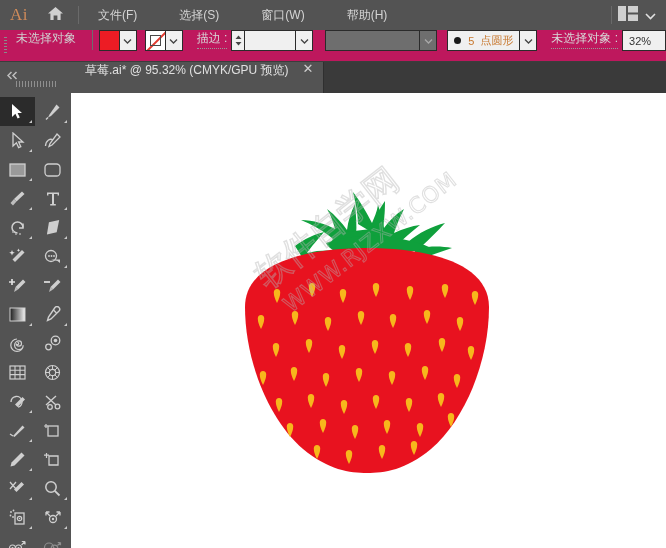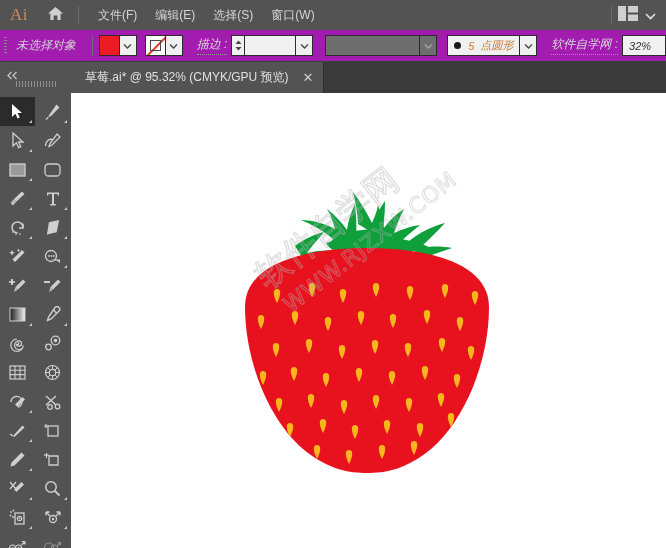--- a/index.html
+++ b/index.html
@@ -18,33 +18,33 @@
     box-sizing:border-box;
   }
   .ai-logo{
     width:38px;height:30px;display:flex;align-items:center;justify-content:center;
     color:#cf8b5a;font-size:17px;font-weight:400;letter-spacing:.5px;
     font-family:"Liberation Serif","DejaVu Serif",serif;
   }
   .home-btn{width:34px;height:30px;display:flex;align-items:center;justify-content:center;}
   .home-ico{display:block;}
   .vdiv{width:1px;height:18px;background:#6a6a6a;margin:0 6px;}
-  .menu-items{display:flex;align-items:flex-end;margin-left:4px;}
+  .menu-items{display:flex;align-items:flex-end;margin-left:4px;gap:24px;}
   .menu-item{
     color:#d4d4d4;font-size:12px;padding:5px 9px;white-space:nowrap;cursor:default;
   }
   .ws-switch{margin-left:auto;display:flex;align-items:center;padding-right:10px;}
   .ws-ico{display:block;margin-right:7px;}
   .chev{display:block;}
 
   
   .ctrlbar{
     position:absolute;left:0;top:30px;width:666px;height:32px;
-    background:#a21caf;display:flex;align-items:center;
-    border-bottom:1px solid #3c3c3c;box-sizing:border-box;font-style:italic;
+    background:#be185d;display:flex;align-items:flex-start;
+    border-bottom:1px solid #3c3c3c;box-sizing:border-box;
   }
   .grip{
     width:12px;height:32px;display:flex;align-items:center;justify-content:center;
   }
   .grip i{
     display:block;width:3px;height:18px;
     background:repeating-linear-gradient(to bottom,#8a8a8a 0 1px,transparent 1px 3px);
   }
   .sel-status{
     color:#d0d0d0;font-size:12px;padding:0 10px 0 4px;white-space:nowrap;
@@ -111,21 +111,21 @@
     position:absolute;left:0;top:0;width:71px;height:31px;background:#535353;
     box-sizing:border-box;
   }
   .cc-arrows{position:absolute;left:6px;top:4px;}
   .dotgrip{
     position:absolute;left:16px;top:19px;width:40px;height:6px;
     background:repeating-linear-gradient(to right,#8f8f8f 0 1px,transparent 1px 3px);
   }
   .doctab{
     position:absolute;left:71px;top:0;height:31px;background:#535353;
-    display:flex;align-items:center;padding:0 10px 0 14px;box-sizing:border-box;
+    display:flex;padding:0 10px 0 14px;box-sizing:border-box;
     border-right:1px solid #2f2f2f;
   }
   .doctab-title{color:#e0e0e0;font-size:12px;white-space:nowrap;}
   .doctab-close{
     margin-left:14px;color:#cfcfcf;font-size:13px;line-height:1;cursor:pointer;
     font-family:"DejaVu Sans",sans-serif;
   }
 
   
   .toolbar{
@@ -161,23 +161,23 @@
     <div class="home-btn">
       <span class="home-ico">
         <svg width="17" height="15" viewBox="0 0 17 15">
           <path d="M8.5 1 L16 7.6 L13.6 7.6 L13.6 14 L10.4 14 L10.4 9.4 L6.6 9.4 L6.6 14 L3.4 14 L3.4 7.6 L1 7.6 Z" fill="#d0d0d0"></path>
         </svg>
       </span>
     </div>
     <div class="vdiv"></div>
     <div class="menu-items">
       <div class="menu-item">文件(F)</div>
-      <div class="menu-item">编辑(E)</div>
       <div class="menu-item">选择(S)</div>
       <div class="menu-item">窗口(W)</div>
+      <div class="menu-item">帮助(H)</div>
     </div>
     <div class="ws-switch">
       <div class="vdiv"></div>
       <span class="ws-ico">
         <svg width="20" height="15" viewBox="0 0 20 15">
           <rect x="0" y="0" width="8" height="15" fill="#cfcfcf"></rect>
           <rect x="10" y="0" width="10" height="6.5" fill="#cfcfcf"></rect>
           <rect x="10" y="8.5" width="10" height="6.5" fill="#cfcfcf"></rect>
         </svg>
       </span>
@@ -256,21 +256,21 @@
       </div>
       <div class="drop-btn">
         <svg width="9" height="6" viewBox="0 0 9 6">
           <path d="M1 1.5 L4.5 5 L8 1.5" stroke="#444" stroke-width="1.3" fill="none"></path>
         </svg>
       </div>
     </div>
 
     <div style="width:12px"></div>
 
-    <div class="lbl">软件自学网 :</div>
+    <div class="lbl">未选择对象 :</div>
     <div class="opa-val">32%</div>
   </div>
 
   <div class="tabbar">
     <div class="panel-collapse">
       <span class="cc-arrows">
         <svg width="14" height="9" viewBox="0 0 14 9">
           <path d="M5.5 1 L2 4.5 L5.5 8" stroke="#bdbdbd" stroke-width="1.5" fill="none"></path>
           <path d="M10.5 1 L7 4.5 L10.5 8" stroke="#bdbdbd" stroke-width="1.5" fill="none"></path>
         </svg>

